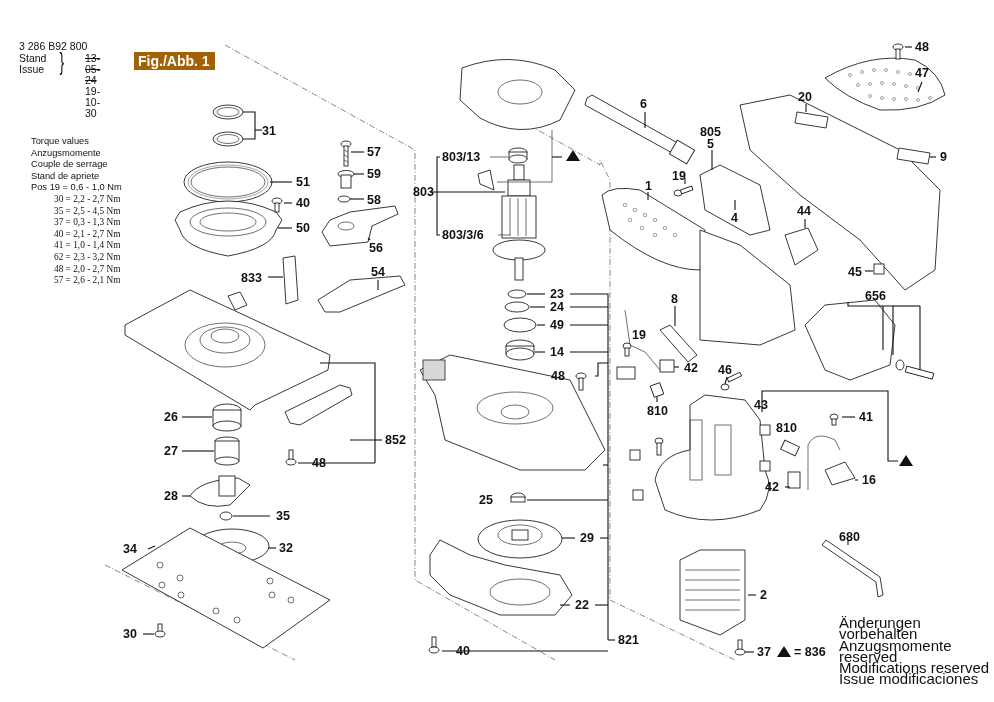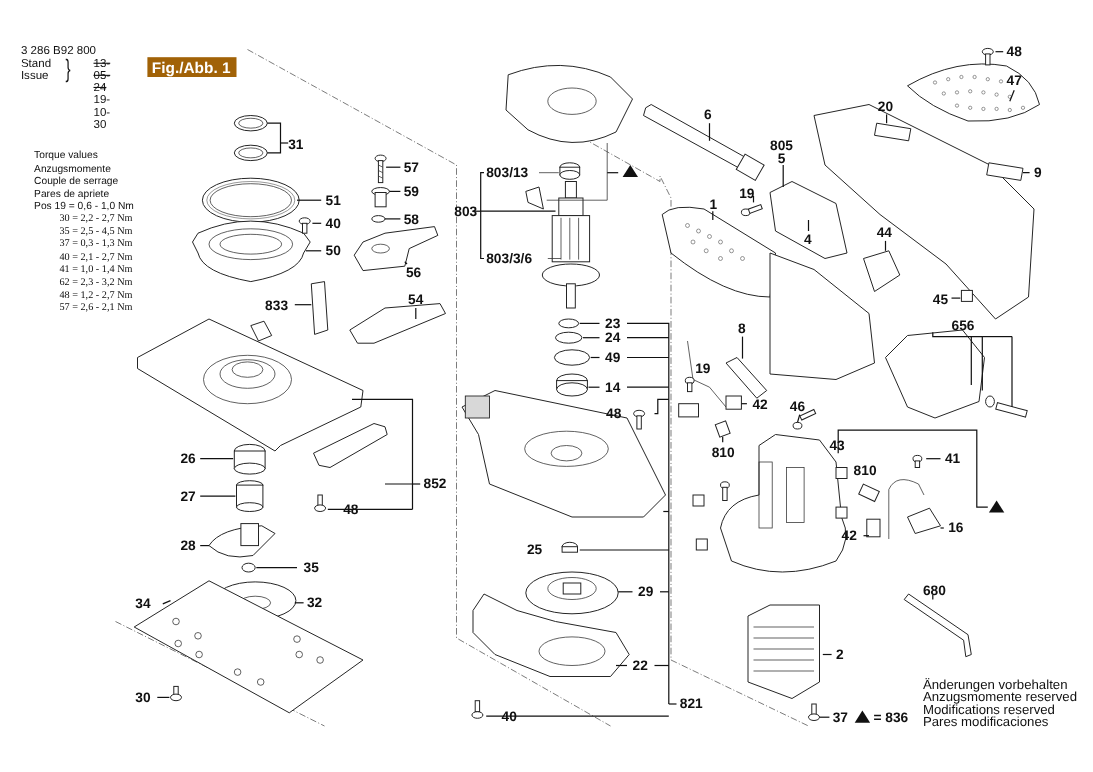--- a/index.html
+++ b/index.html
@@ -7,21 +7,21 @@
   .hdr{position:absolute;left:19px;top:40px;font-size:10.5px;line-height:12px;}
   .hdr .pn{position:absolute;left:0;top:0;white-space:nowrap;}
   .hdr .lbl{position:absolute;left:0;top:13px;line-height:11px;}
   .hdr .brace{position:absolute;left:39px;top:11px;font-size:23px;line-height:23px;transform:scaleX(0.6);}
   .hdr .dates{position:absolute;left:66px;top:13px;line-height:11px;}
   .strike{text-decoration:line-through;}
   .figbox{position:absolute;left:134px;top:52px;background:#a16207;color:#fff;font-weight:bold;font-size:14px;padding:1px 5px 1px 4px;line-height:16px;}
   .torque{position:absolute;left:31px;top:126px;font-size:9.3px;line-height:11.6px;margin-top:10px;}
   .torque .row{white-space:nowrap;}
   .torque .ind{padding-left:23px;font-family:Liberation Serif, serif;}
-  .notice{position:absolute;left:839px;top:617px;font-size:12px;line-height:11.3px;}
+  .notice{position:absolute;left:839px;top:617px;font-size:15px;line-height:11.3px;}
   svg.diag{position:absolute;left:0;top:0;}
   .num{font-family:"Liberation Sans",sans-serif;font-weight:bold;font-size:12.5px;fill:#111;}
   .part{fill:#fff;stroke:#222;stroke-width:0.9;}
   .thin{fill:none;stroke:#333;stroke-width:0.7;}
   .dash{fill:none;stroke:#555;stroke-width:0.7;stroke-dasharray:6 2 1 2;}
   .lead{fill:none;stroke:#111;stroke-width:1.1;}
   .grey{fill:#d8d8d8;stroke:#222;stroke-width:0.8;}
   .dots{fill:none;stroke:#444;stroke-width:0.5;}
 </style>
 </head>
@@ -450,30 +450,30 @@
     <div class="strike">13-05-24</div>
     <div>19-10-30</div>
   </div>
 </div>
 <div class="figbox">Fig./Abb. 1</div>
 
 <div class="torque">
   <div class="row">Torque values</div>
   <div class="row">Anzugsmomente</div>
   <div class="row">Couple de serrage</div>
-  <div class="row">Pares de apriete</div>
+  <div class="row">Stand de apriete</div>
   <div class="row"><span>Pos</span> <span>19 = 0,6 - 1,0 Nm</span></div>
   <div class="row ind">30 = 2,2 - 2,7 Nm</div>
   <div class="row ind">35 = 2,5 - 4,5 Nm</div>
   <div class="row ind">37 = 0,3 - 1,3 Nm</div>
   <div class="row ind">40 = 2,1 - 2,7 Nm</div>
   <div class="row ind">41 = 1,0 - 1,4 Nm</div>
   <div class="row ind">62 = 2,3 - 3,2 Nm</div>
-  <div class="row ind">48 = 1,2 - 2,7 Nm</div>
+  <div class="row ind">48 = 2,0 - 2,7 Nm</div>
   <div class="row ind">57 = 2,6 - 2,1 Nm</div>
 </div>
 
 <div class="notice">
   <div>Änderungen vorbehalten</div>
   <div>Anzugsmomente reserved</div>
   <div>Modifications reserved</div>
-  <div>Pares modificaciones</div>
+  <div>Issue modificaciones</div>
 </div>
 
 </body></html>

